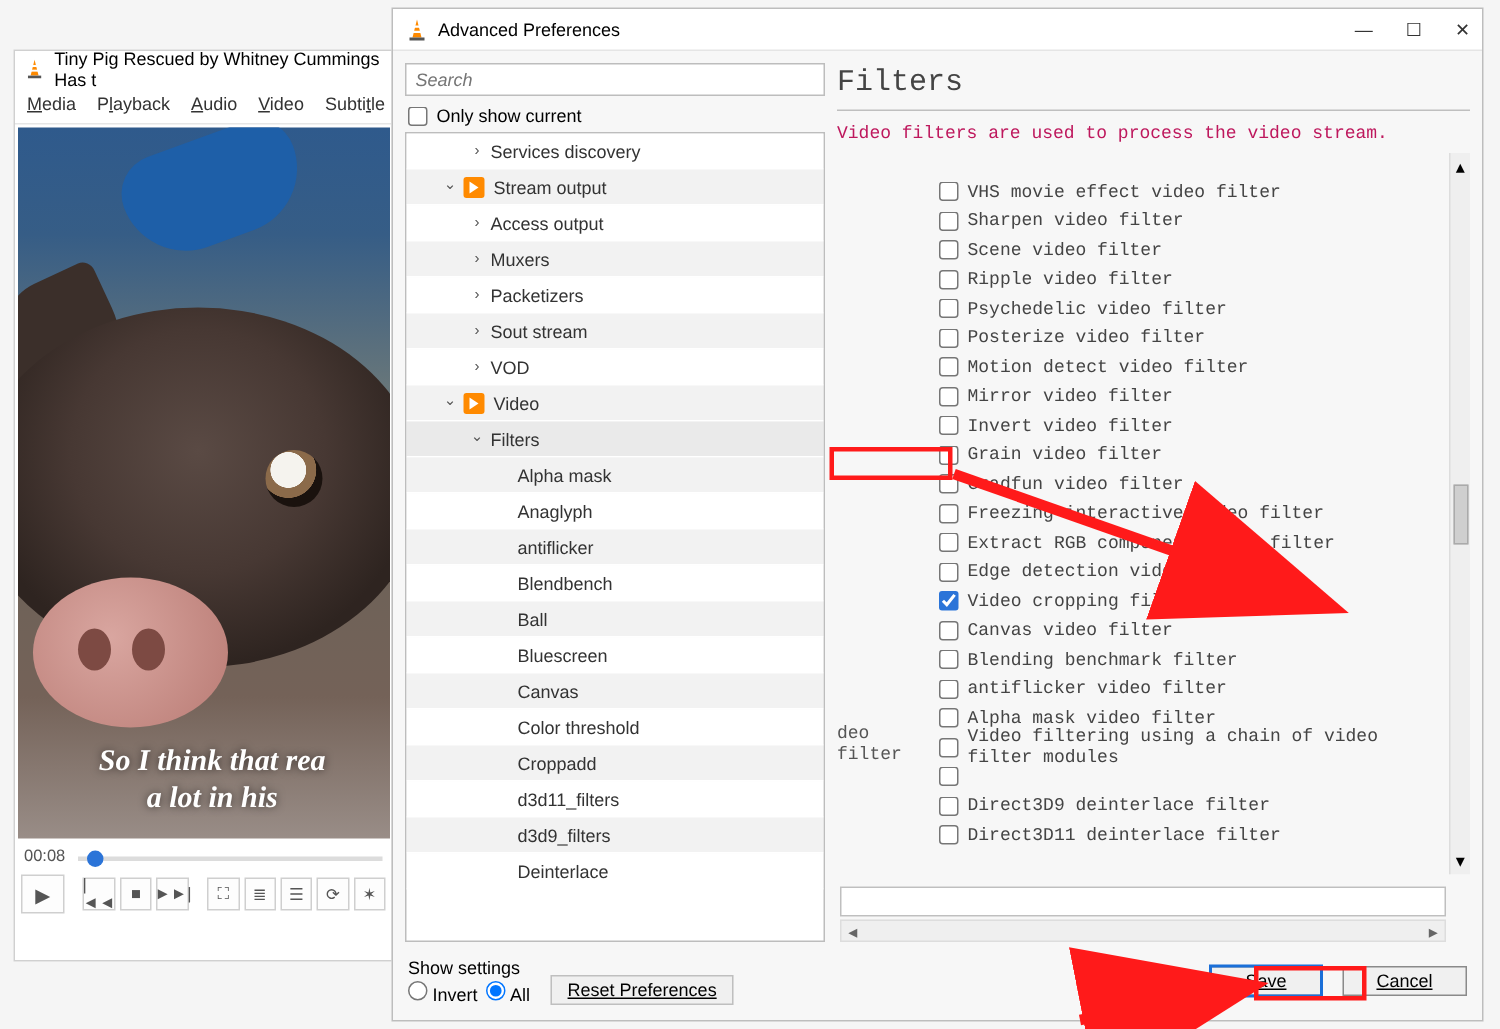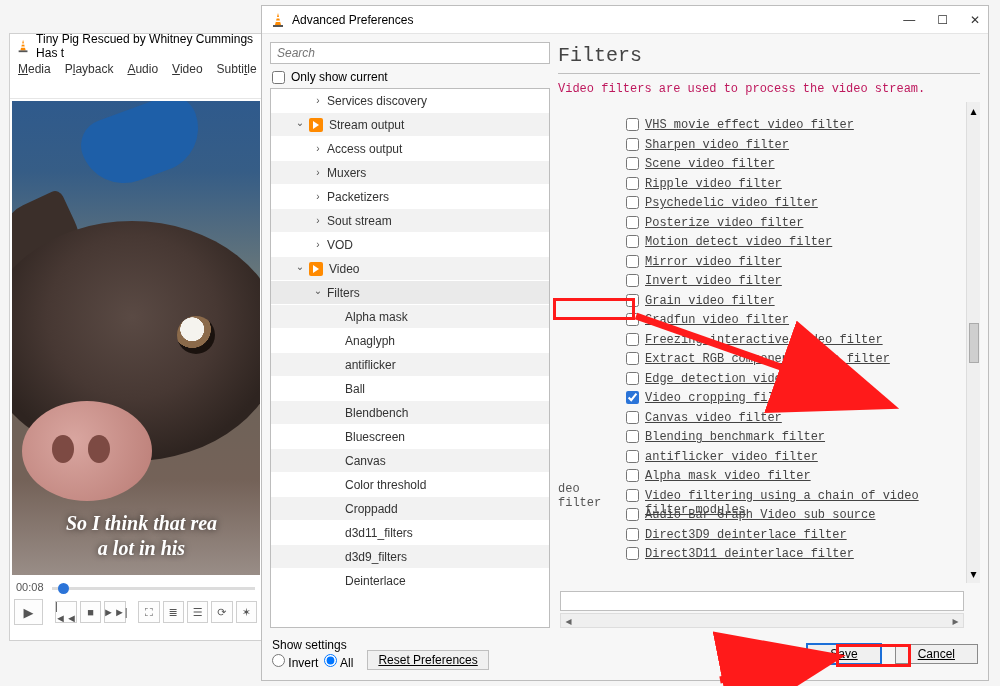--- a/index.html
+++ b/index.html
@@ -20,21 +20,21 @@
     width: 253px; 
     height: 608px;
     background: #fff;
     border: 1px solid #d0d0d0;
   }
   .vlc-titlebar {
     display: flex; align-items: center; gap: 6px;
     height: 24px; padding: 0 6px;
     font-size: 12px;
   }
-  .vlc-menu { display: flex; gap: 14px; padding: 4px 8px 22px; font-size: 12px; border-bottom: 1px solid #e6e6e6; align-items: flex-end; }
+  .vlc-menu { display: flex; gap: 14px; padding: 4px 8px 6px; font-size: 12px; border-bottom: 1px solid #e6e6e6; align-items: flex-end; }
   .vlc-menu span { color: #333; }
   .vlc-menu span u { text-decoration: underline; }
   .vlc-video {
     position: relative;
     width: 248px; height: 474px;
     margin: 2px auto 0;
     background: linear-gradient(180deg,#2f5a8c 0%,#365d86 15%,#6f7a78 40%,#6d6258 60%,#746258 80%,#998d87 100%);
     overflow: hidden;
   }
   
@@ -154,21 +154,21 @@
     flex:1; display:flex; gap:6px; overflow:hidden;
     background:#f7f7f7;
   }
   .right-scroll { width:14px; background:#efefef; border-left:1px solid #ddd; display:flex; flex-direction:column; align-items:center; justify-content:space-between; padding:2px 0;}
   .right-scroll .thumb { width:10px; flex:0 0 40px; background:#cfcfcf; border:1px solid #aaa;}
   .filter-left-col {
     width:62px; display:flex; align-items:flex-start; justify-content:flex-end; padding-top:380px;
     font-family: Consolas, "Courier New", monospace; font-size:12px; color:#555;
   }
   .checklist { flex:1; padding: 16px 0 0 0; overflow:hidden; font-family: Consolas, "Courier New", monospace; font-size:12px; color:#444;}
-  .checkrow { display:flex; align-items:flex-start; gap:6px; height:19.5px;text-decoration:underline; }
+  .checkrow { display:flex; align-items:center; gap:6px; height:19.5px; }
   .checkrow input { width:13px; height:13px; accent-color:#2b74d8; }
   .right-bottom-input {
     height: 20px; border:1px solid #bfbfbf; background:#fff; margin: 8px 16px 0 2px;
   }
   .right-hscroll {
     height: 15px; margin: 2px 16px 0 2px;
     background:#efefef; border:1px solid #ddd;
     display:flex; align-items:center; justify-content:space-between;
   }
   .right-hscroll .arrow { width:15px; text-align:center; color:#666; }
@@ -342,26 +342,26 @@
               <span class="label">Anaglyph</span>
             </div>
             <div class="tree-row">
               <span class="indent" style="width: 58px;"></span>
               <span class="chev"></span>
               <span class="label">antiflicker</span>
             </div>
             <div class="tree-row">
               <span class="indent" style="width: 58px;"></span>
               <span class="chev"></span>
+              <span class="label">Blendbench</span>
+            </div>
+            <div class="tree-row">
+              <span class="indent" style="width: 58px;"></span>
+              <span class="chev"></span>
               <span class="label">Ball</span>
-            </div>
-            <div class="tree-row">
-              <span class="indent" style="width: 58px;"></span>
-              <span class="chev"></span>
-              <span class="label">Blendbench</span>
             </div>
             <div class="tree-row">
               <span class="indent" style="width: 58px;"></span>
               <span class="chev"></span>
               <span class="label">Bluescreen</span>
             </div>
             <div class="tree-row">
               <span class="indent" style="width: 58px;"></span>
               <span class="chev"></span>
               <span class="label">Canvas</span>
@@ -476,21 +476,20 @@
             <div class="checkrow">
               <input type="checkbox" style="">
               <span>Alpha mask video filter</span>
             </div>
             <div class="checkrow">
               <input type="checkbox" style="">
               <span>Video filtering using a chain of video filter modules</span>
             </div>
             <div class="checkrow">
               <input type="checkbox" style="">
-              <span>Audio Bar Graph Video sub source</span>
             </div>
             <div class="checkrow">
               <input type="checkbox" style="">
               <span>Direct3D9 deinterlace filter</span>
             </div>
             <div class="checkrow">
               <input type="checkbox" style="">
               <span>Direct3D11 deinterlace filter</span>
             </div>
           </div>

